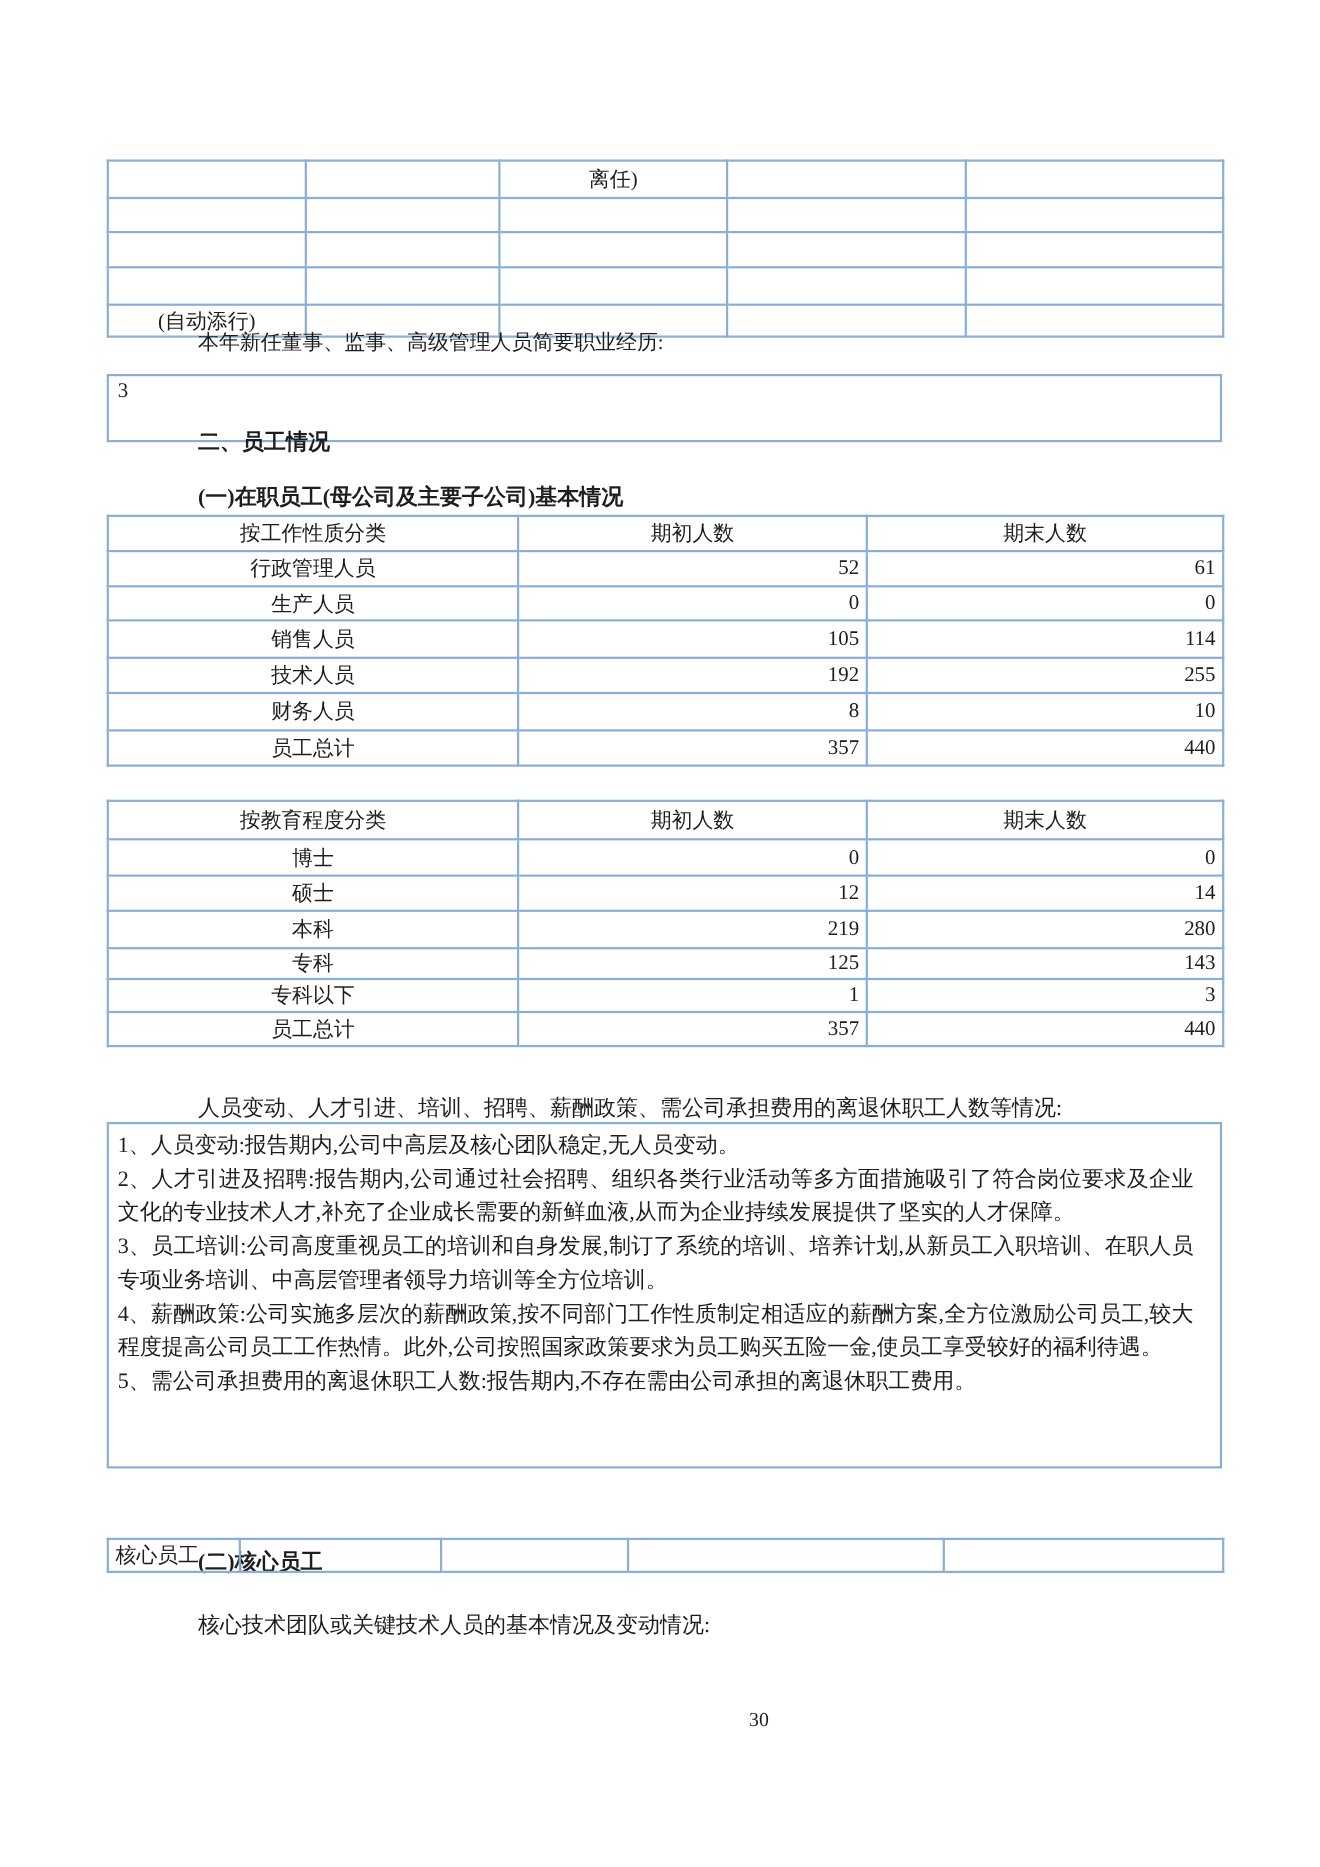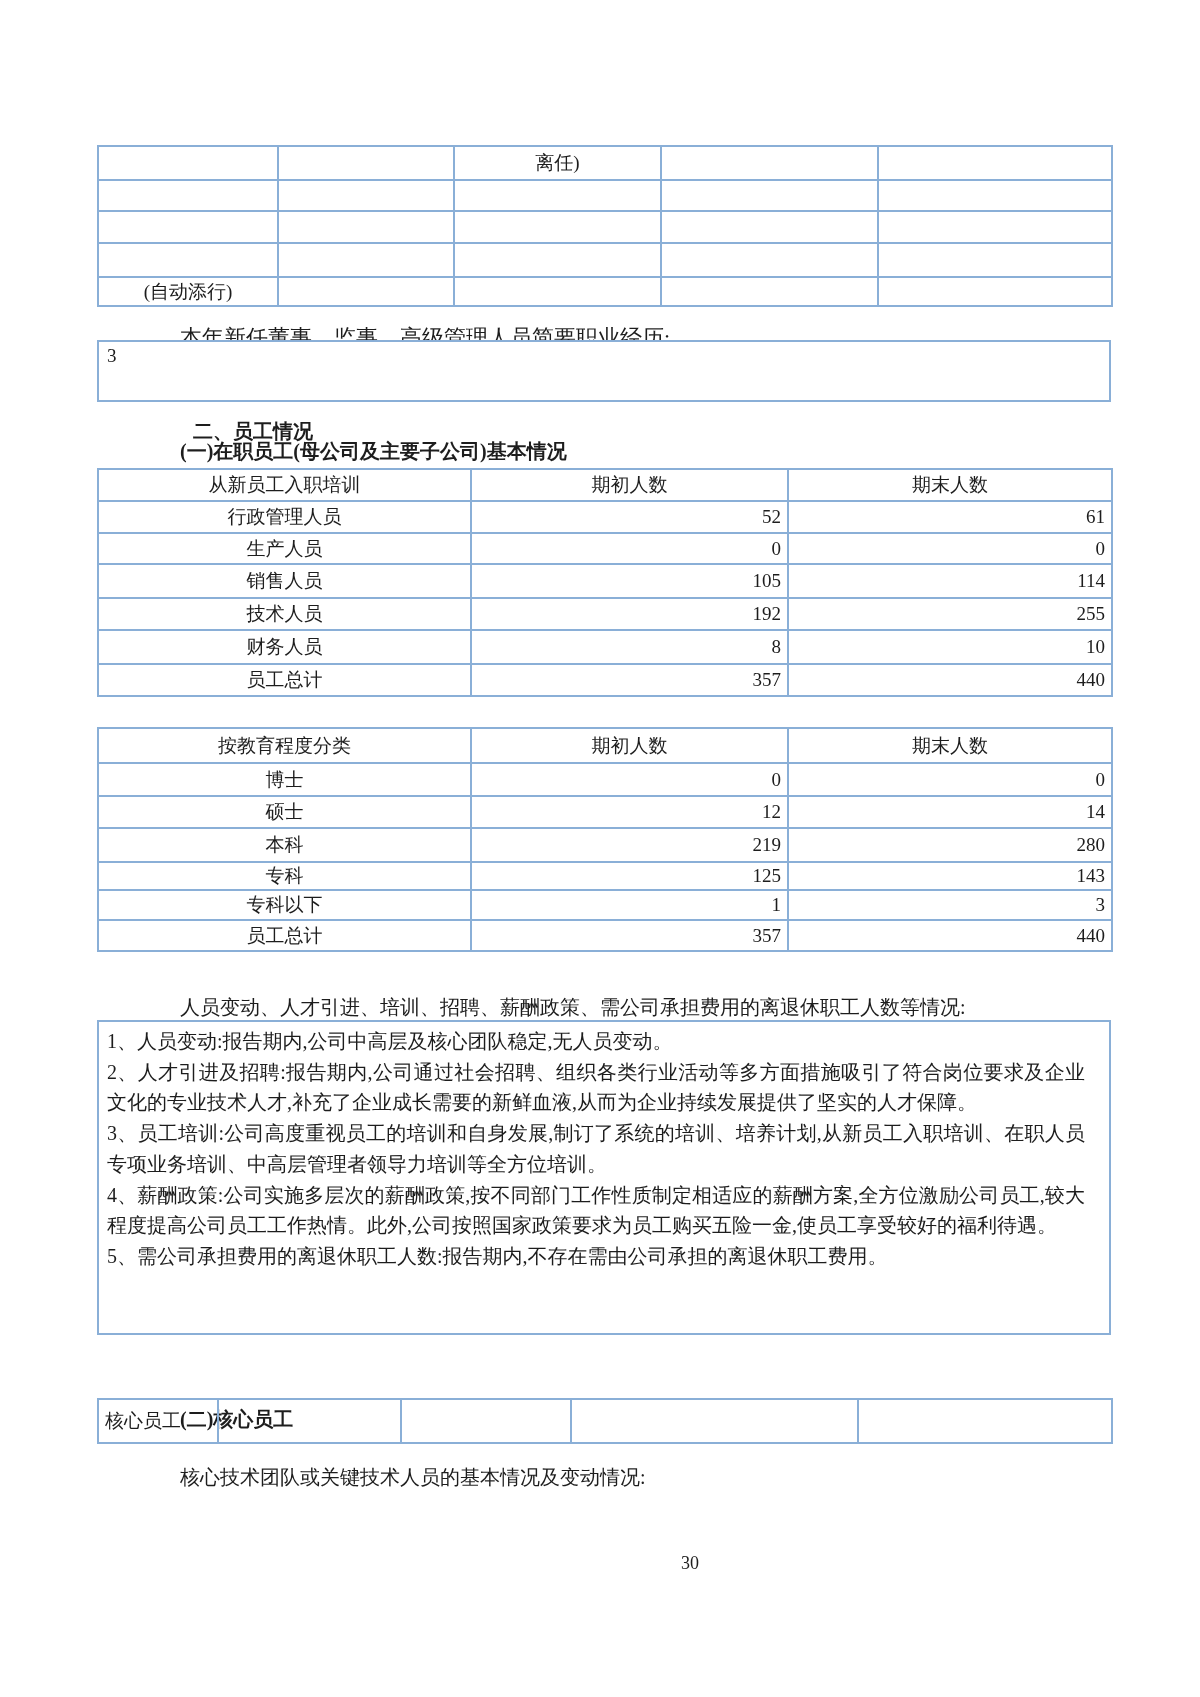--- a/index.html
+++ b/index.html
@@ -98,37 +98,37 @@
     <tr style="height:29px">
       <td class="ctr">(自动添行)</td>
       <td></td>
           <td></td>
           <td></td>
           <td></td>
     </tr>
   </tbody>
     </table>
 
-  <div class="label-line" style="top:323px; font-size:22px;">本年新任董事、监事、高级管理人员简要职业经历:</div>
+  <div class="label-line" style="top:298px; font-size:19px;">本年新任董事、监事、高级管理人员简要职业经历:</div>
   <div class="text-box bio-box">
     <span class="bio-val">3</span>
   </div>
 
-  <div class="label-line h-bold" style="top:418px;margin-left:13px;">二、员工情况</div>
+  <div class="label-line h-bold" style="top:388px;">二、员工情况</div>
   <div class="label-line h-bold" style="top:438px;">(一)在职员工(母公司及主要子公司)基本情况</div>
 
   <table class="tbl" style="top:468px;">
     <colgroup>
         <col style="width:373px">
         <col style="width:317px">
         <col style="width:324px">
       </colgroup>
     <tbody>
         <tr style="height:32px">
-      <th class="ctr bold">从新员工入职培训</th>
+      <th class="ctr bold">按工作性质分类</th>
       <th class="ctr bold">期初人数</th>
       <th class="ctr bold">期末人数</th>
     </tr>
     <tr style="height:32px">
       <td class="ctr">行政管理人员</td>
       <td class="num">52</td>
       <td class="num">61</td>
     </tr>
     <tr style="height:31px">
       <td class="ctr">生产人员</td>
@@ -215,21 +215,21 @@
   <div class="label-line h-bold" style="top:1406px;">(二)核心员工</div>
   <table class="tbl" style="top:1398px;">
     <colgroup>
         <col style="width:120px">
         <col style="width:183px">
         <col style="width:170px">
         <col style="width:287px">
         <col style="width:254px">
       </colgroup>
     <tbody>
-    <tr style="height:44px">
+    <tr style="height:30px">
       <td>核心员工</td>
       <td></td>
       <td></td>
       <td></td>
       <td></td>
     </tr>
   </tbody>
     </table>
   <div class="label-line" style="top:1464px;">核心技术团队或关键技术人员的基本情况及变动情况:</div>
 

